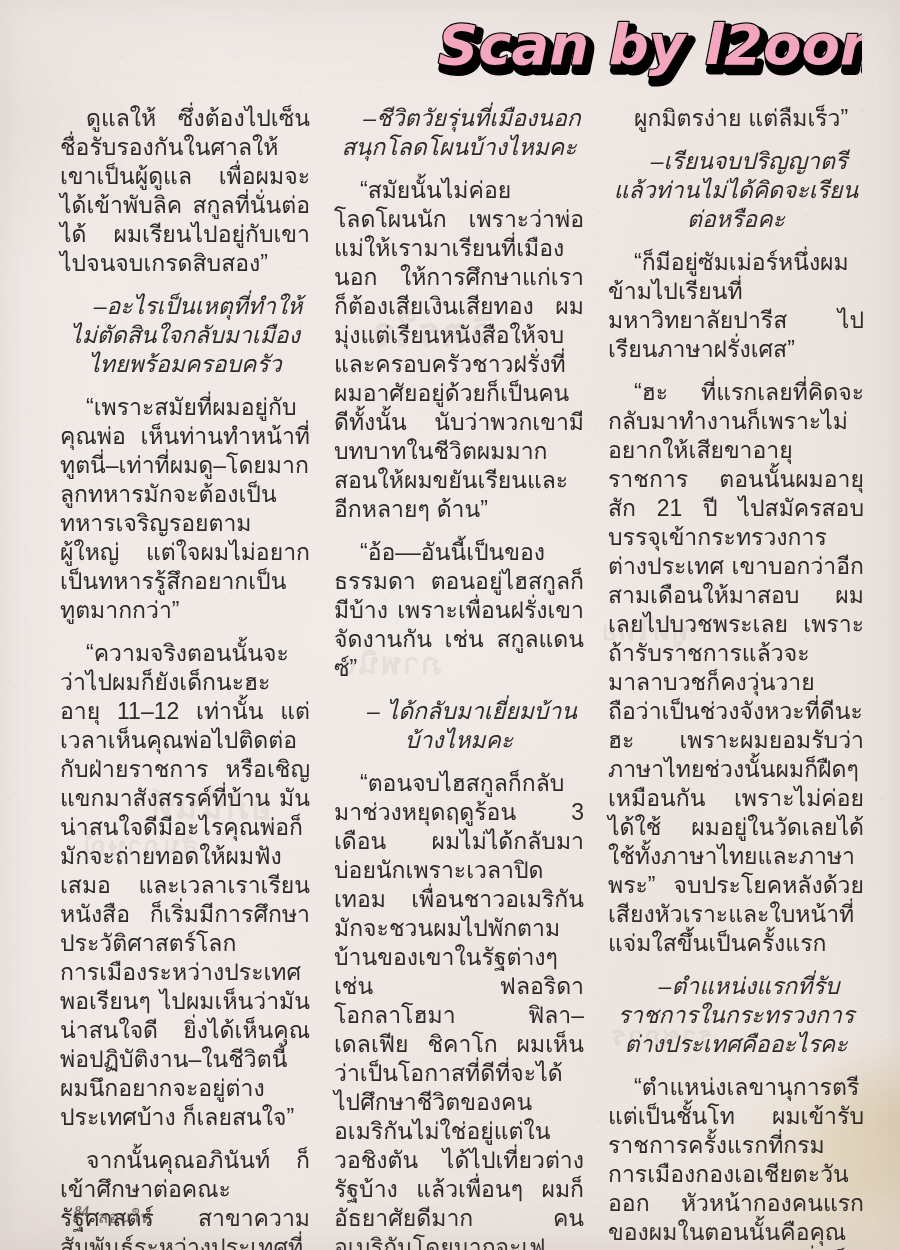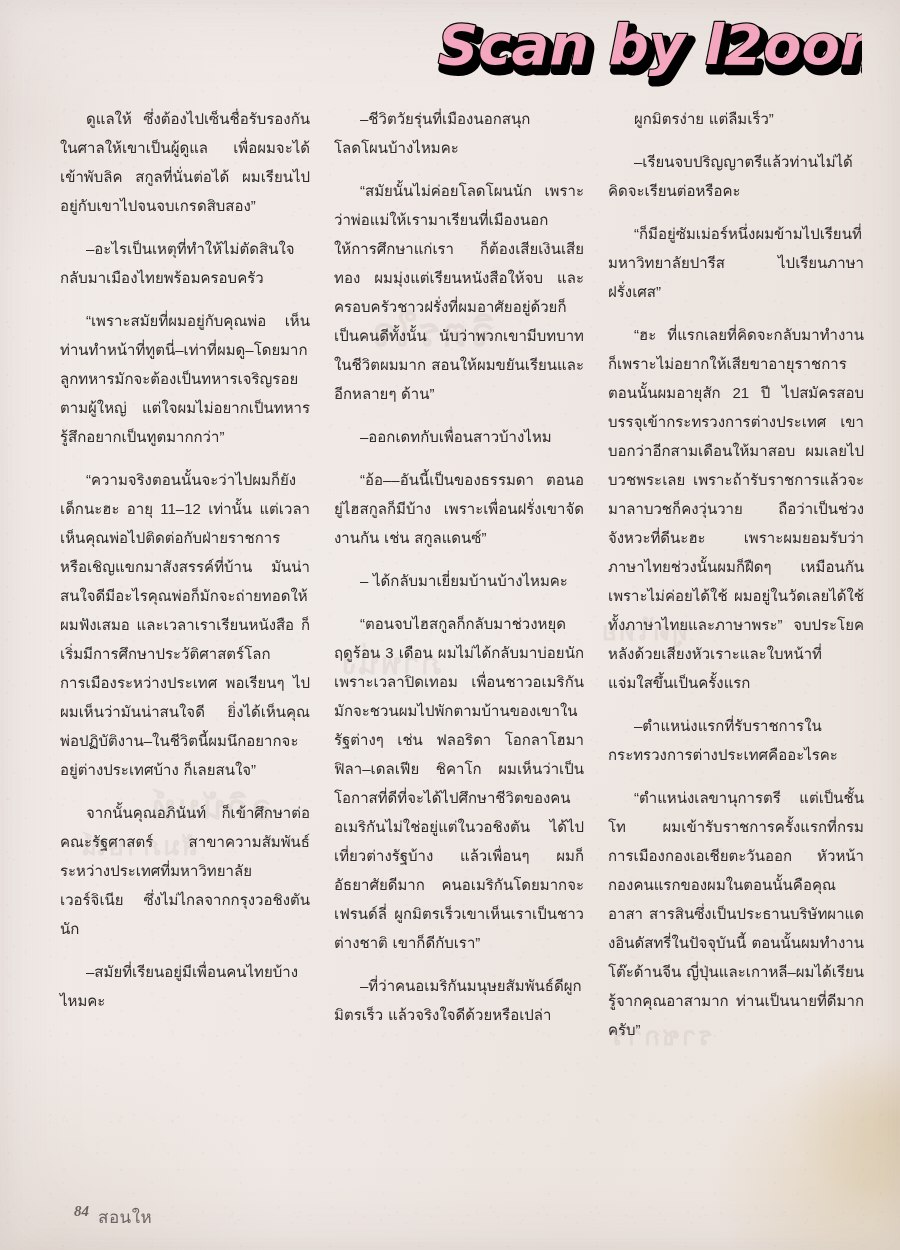--- a/index.html
+++ b/index.html
@@ -79,36 +79,37 @@
   }
   .col {
     width: 250px;
     flex: 0 0 250px;
   }
   .col.wide { width: 256px; flex: 0 0 256px; }
 
   .para {
     margin: 0;
     font-family: "Liberation Sans", "DejaVu Sans", sans-serif;
-    font-size: 15px;
+    font-size: 23px;
     line-height: 29px;
     color: #232021;
     text-align: justify;
     text-justify: inter-word;
     word-spacing: 0.5px;
     -webkit-font-smoothing: none;
   }
   .para + .para { margin-top: 14px; }
   .para.indent { text-indent: 26px; }
   .para.gap { }
 
   
   .para.ask {
+    font-style: italic;
     text-indent: 26px;
-    text-align: left;
+    text-align: center;
   }
   .para.ask.spaced { }
 
   
   #columns, #footer {
     filter: blur(0.18px) contrast(1.04);
     opacity: 0.93;
   }
 
   
@@ -178,21 +179,20 @@
         <p class="para ask spaced">–อะไรเป็นเหตุที่ทำให้ไม่ตัดสินใจกลับมาเมืองไทยพร้อมครอบครัว</p>
         <p class="para indent">“เพราะสมัยที่ผมอยู่กับคุณพ่อ เห็นท่านทำหน้าที่ทูตนี่–เท่าที่ผมดู–โดยมากลูกทหารมักจะต้องเป็นทหารเจริญรอยตามผู้ใหญ่  แต่ใจผมไม่อยากเป็นทหารรู้สึกอยากเป็นทูตมากกว่า”</p>
         <p class="para indent">“ความจริงตอนนั้นจะว่าไปผมก็ยังเด็กนะฮะ อายุ 11–12 เท่านั้น แต่เวลาเห็นคุณพ่อไปติดต่อกับฝ่ายราชการ หรือเชิญแขกมาสังสรรค์ที่บ้าน  มันน่าสนใจดีมีอะไรคุณพ่อก็มักจะถ่ายทอดให้ผมฟังเสมอ  และเวลาเราเรียนหนังสือ ก็เริ่มมีการศึกษาประวัติศาสตร์โลก  การเมืองระหว่างประเทศ  พอเรียนๆ ไปผมเห็นว่ามันน่าสนใจดี  ยิ่งได้เห็นคุณพ่อปฏิบัติงาน–ในชีวิตนี้ผมนึกอยากจะอยู่ต่างประเทศบ้าง ก็เลยสนใจ”</p>
         <p class="para indent gap">จากนั้นคุณอภินันท์  ก็เข้าศึกษาต่อคณะรัฐศาสตร์  สาขาความสัมพันธ์ระหว่างประเทศที่มหาวิทยาลัยเวอร์จิเนีย  ซึ่งไม่ไกลจากกรุงวอชิงตันนัก</p>
         <p class="para ask spaced">–สมัยที่เรียนอยู่มีเพื่อนคนไทยบ้างไหมคะ</p>
       </div>
 
     <div class="col">
         <p class="para ask">–ชีวิตวัยรุ่นที่เมืองนอกสนุกโลดโผนบ้างไหมคะ</p>
         <p class="para indent">“สมัยนั้นไม่ค่อยโลดโผนนัก  เพราะว่าพ่อแม่ให้เรามาเรียนที่เมืองนอก  ให้การศึกษาแก่เรา  ก็ต้องเสียเงินเสียทอง  ผมมุ่งแต่เรียนหนังสือให้จบ  และครอบครัวชาวฝรั่งที่ผมอาศัยอยู่ด้วยก็เป็นคนดีทั้งนั้น  นับว่าพวกเขามีบทบาทในชีวิตผมมาก  สอนให้ผมขยันเรียนและอีกหลายๆ ด้าน”</p>
-        <p class="para ask spaced">–ออกเดทกับเพื่อนสาวบ้างไหม</p>
         <p class="para indent">“อ้อ––อันนี้เป็นของธรรมดา  ตอนอยู่ไฮสกูลก็มีบ้าง  เพราะเพื่อนฝรั่งเขาจัดงานกัน เช่น สกูลแดนซ์”</p>
         <p class="para ask spaced">– ได้กลับมาเยี่ยมบ้านบ้างไหมคะ</p>
         <p class="para indent">“ตอนจบไฮสกูลก็กลับมาช่วงหยุดฤดูร้อน 3 เดือน ผมไม่ได้กลับมาบ่อยนักเพราะเวลาปิดเทอม  เพื่อนชาวอเมริกันมักจะชวนผมไปพักตามบ้านของเขาในรัฐต่างๆ เช่น ฟลอริดา โอกลาโฮมา ฟิลา–เดลเฟีย ชิคาโก ผมเห็นว่าเป็นโอกาสที่ดีที่จะได้ไปศึกษาชีวิตของคนอเมริกันไม่ใช่อยู่แต่ในวอชิงตัน ได้ไปเที่ยวต่างรัฐบ้าง แล้วเพื่อนๆ ผมก็อัธยาศัยดีมาก คนอเมริกันโดยมากจะเฟรนด์ลี่ ผูกมิตรเร็วเขาเห็นเราเป็นชาวต่างชาติ  เขาก็ดีกับเรา”</p>
         <p class="para ask spaced">–ที่ว่าคนอเมริกันมนุษยสัมพันธ์ดีผูกมิตรเร็ว แล้วจริงใจดีด้วยหรือเปล่า</p>
       </div>
 
     <div class="col wide">
         <p class="para indent">ผูกมิตรง่าย แต่ลืมเร็ว”</p>
         <p class="para ask spaced">–เรียนจบปริญญาตรีแล้วท่านไม่ได้คิดจะเรียนต่อหรือคะ</p>
         <p class="para indent">“ก็มีอยู่ซัมเม่อร์หนึ่งผมข้ามไปเรียนที่มหาวิทยาลัยปารีส ไปเรียนภาษาฝรั่งเศส”</p>

